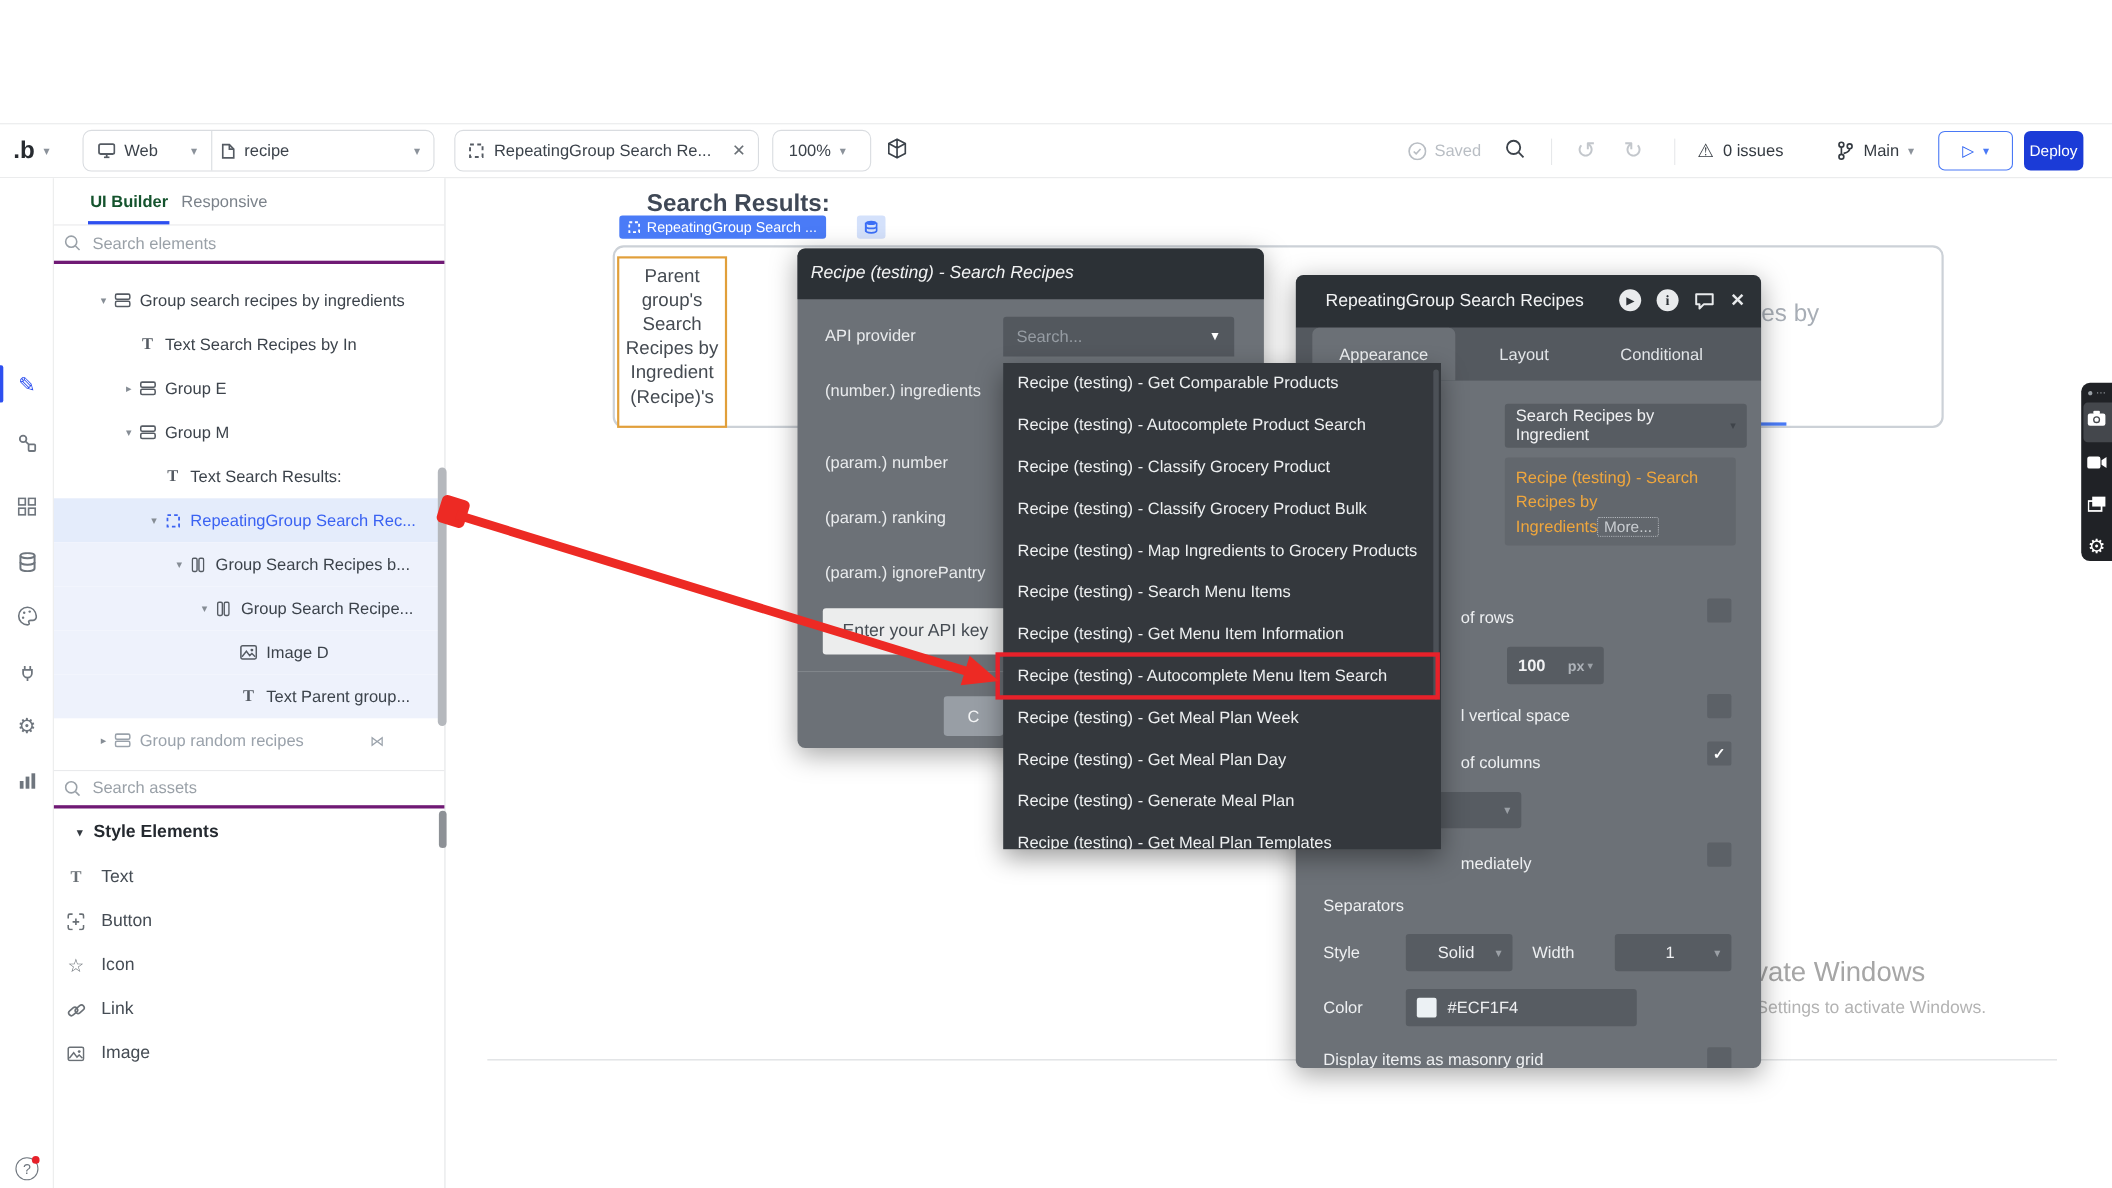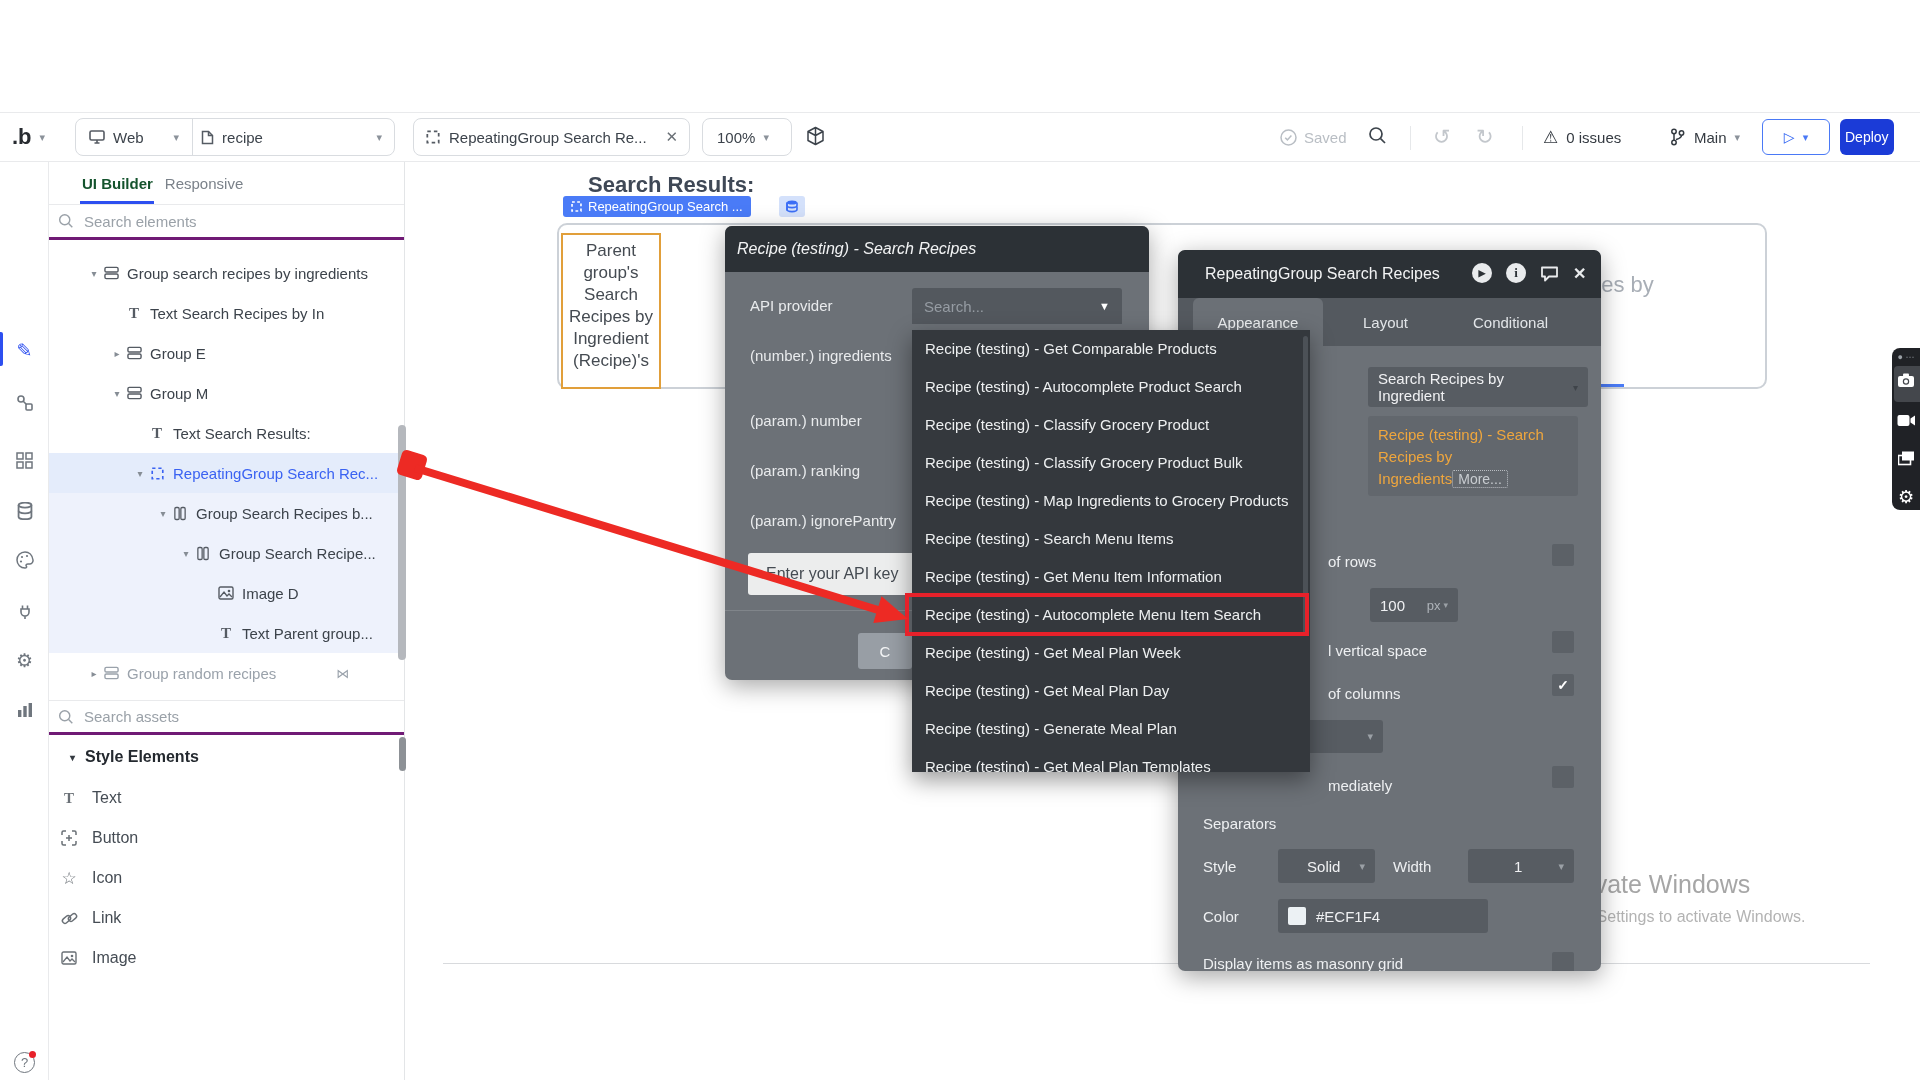--- a/index.html
+++ b/index.html
@@ -519,21 +519,21 @@
         <div class="p2-label" style="left: 150px; top: 303px;">of rows</div>
         <div class="p2-check" style="left: 374px; top: 294px;"></div>
         <div class="p2-label" style="left: 150px; top: 392px;">l vertical space</div>
         <div class="p2-check" style="left: 374px; top: 381px;"></div>
         <div class="p2-label" style="left: 150px; top: 435px;">of columns</div>
         <div class="p2-check" style="left: 374px; top: 424px;">✓</div>
         <div class="p2-label" style="left: 150px; top: 527px;">mediately</div>
         <div class="p2-check" style="left: 374px; top: 516px;"></div>
       </div>
 
-    <div class="p2-input" style="left:192px;top:338px;width:88px;height:34px;padding:0 10px;">
+    <div class="p2-input" style="left:192px;top:338px;width:88px;height:34px;padding:0 10px;font-weight:bold;">
       <span>100</span>
       <span style="margin-left:auto;color:#aeb3b9;font-size:13px;">px</span>
       <span style="color:#9ba0a6;font-size:9px;margin-left:3px;">▾</span>
     </div>
     <div class="p2-input" style="left:109px;top:470px;width:96px;height:33px;padding:0 10px;">
       <span style="margin-left:auto;color:#9ba0a6;font-size:11px;">▾</span>
     </div>
 
     <div class="p2-label" style="left:25px;top:565px;">Separators</div>
 

